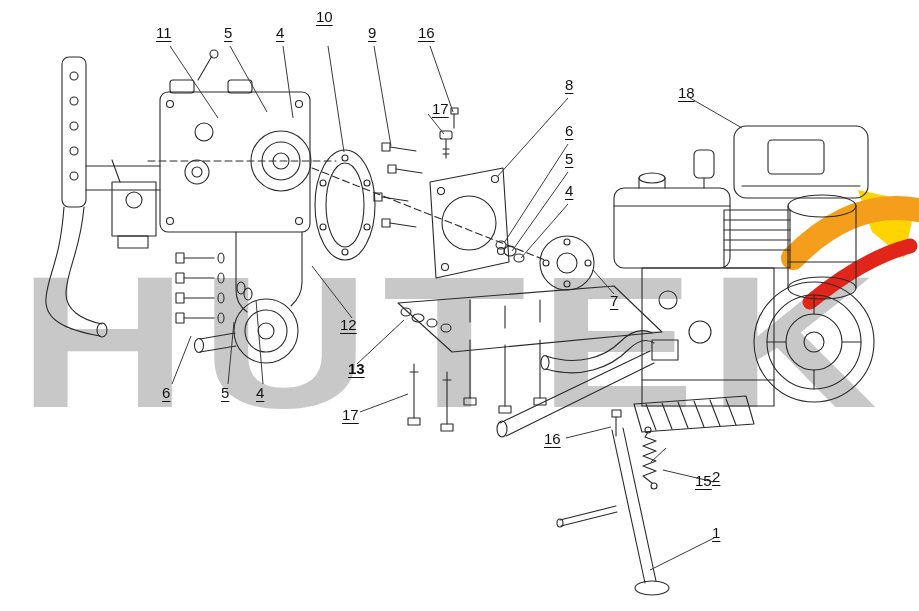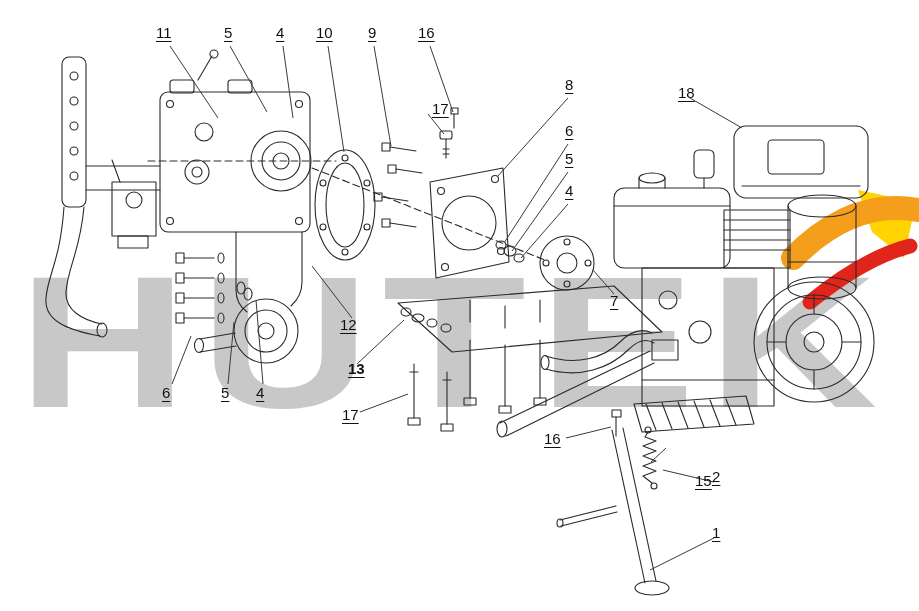--- a/index.html
+++ b/index.html
@@ -273,21 +273,21 @@
       <line x1="566" y1="438" x2="611" y2="427"></line>
       <line x1="666" y1="448" x2="651" y2="462"></line>
       <line x1="714" y1="482" x2="663" y2="470"></line>
       <line x1="714" y1="538" x2="650" y2="570"></line>
     </svg>
 
   <div id="callout-layer" class="callout-layer">
       <div class="callout" style="left: 156px; top: 24px;">11</div>
       <div class="callout" style="left: 224px; top: 24px;">5</div>
       <div class="callout" style="left: 276px; top: 24px;">4</div>
-      <div class="callout" style="left: 316px; top: 24px;">10</div>
+      <div class="callout" style="left: 316px; top: 8px;">10</div>
       <div class="callout" style="left: 368px; top: 24px;">9</div>
       <div class="callout" style="left: 418px; top: 24px;">16</div>
       <div class="callout" style="left: 432px; top: 100px;">17</div>
       <div class="callout" style="left: 565px; top: 76px;">8</div>
       <div class="callout" style="left: 565px; top: 122px;">6</div>
       <div class="callout" style="left: 565px; top: 150px;">5</div>
       <div class="callout" style="left: 565px; top: 182px;">4</div>
       <div class="callout" style="left: 678px; top: 84px;">18</div>
       <div class="callout" style="left: 610px; top: 292px;">7</div>
       <div class="callout" style="left: 340px; top: 316px;">12</div>

